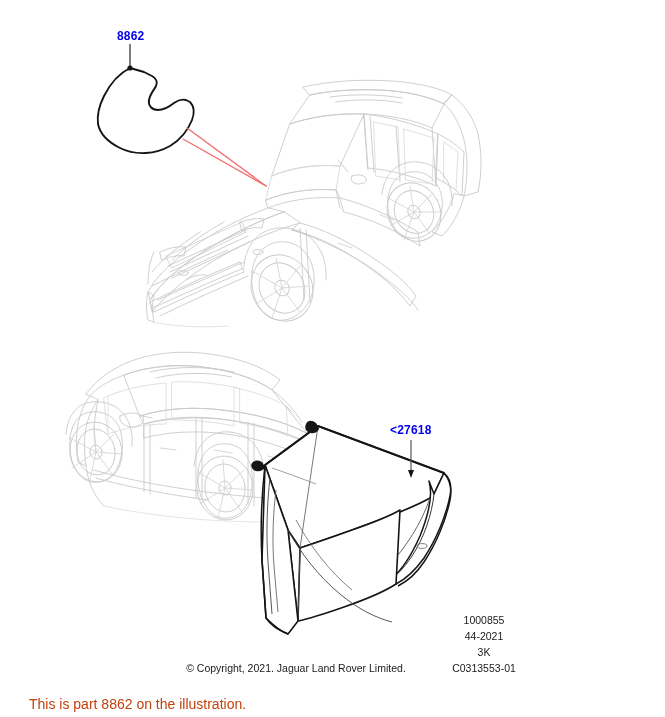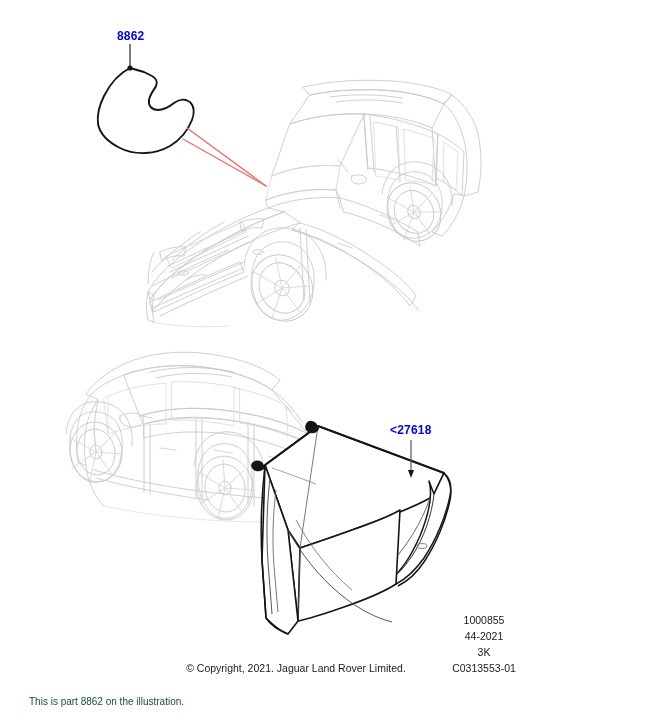--- a/index.html
+++ b/index.html
@@ -31,22 +31,22 @@
     fill: #1a1a1a;
   }
   .copyright-text {
     font-size: 10.5px;
     fill: #1a1a1a;
   }
   #footer-note {
     position: absolute;
     left: 29px;
     top: 696px;
-    font-size: 10px;
-    color: #14532d;
+    font-size: 14px;
+    color: #c2410c;
     white-space: nowrap;
   }
 </style>
 </head>
 <body>
 
 <svg id="illustration-canvas" viewBox="0 0 665 717" xmlns="http://www.w3.org/2000/svg">
 
   <rect x="0" y="0" width="665" height="717" fill="#ffffff"></rect>
 

